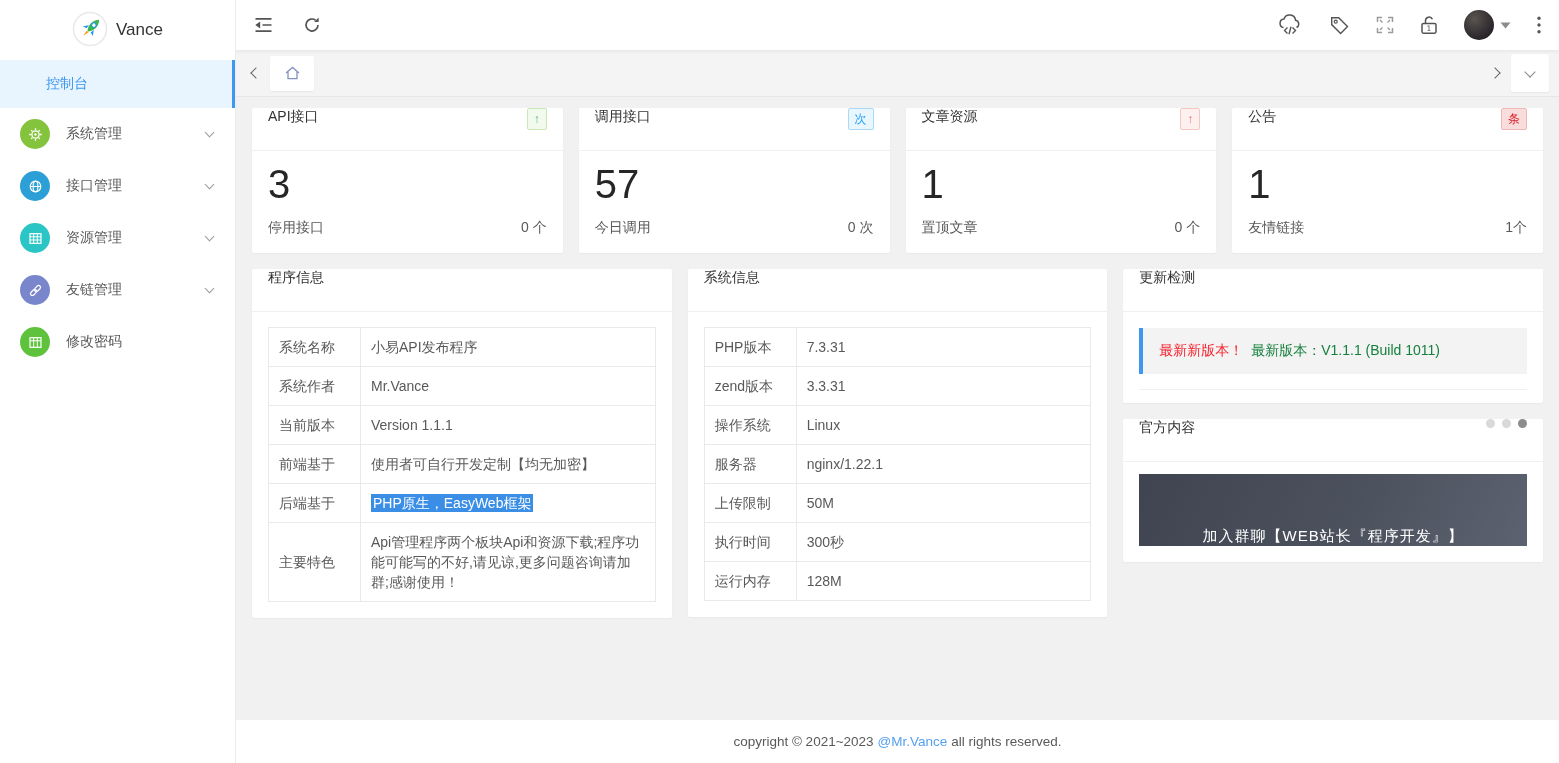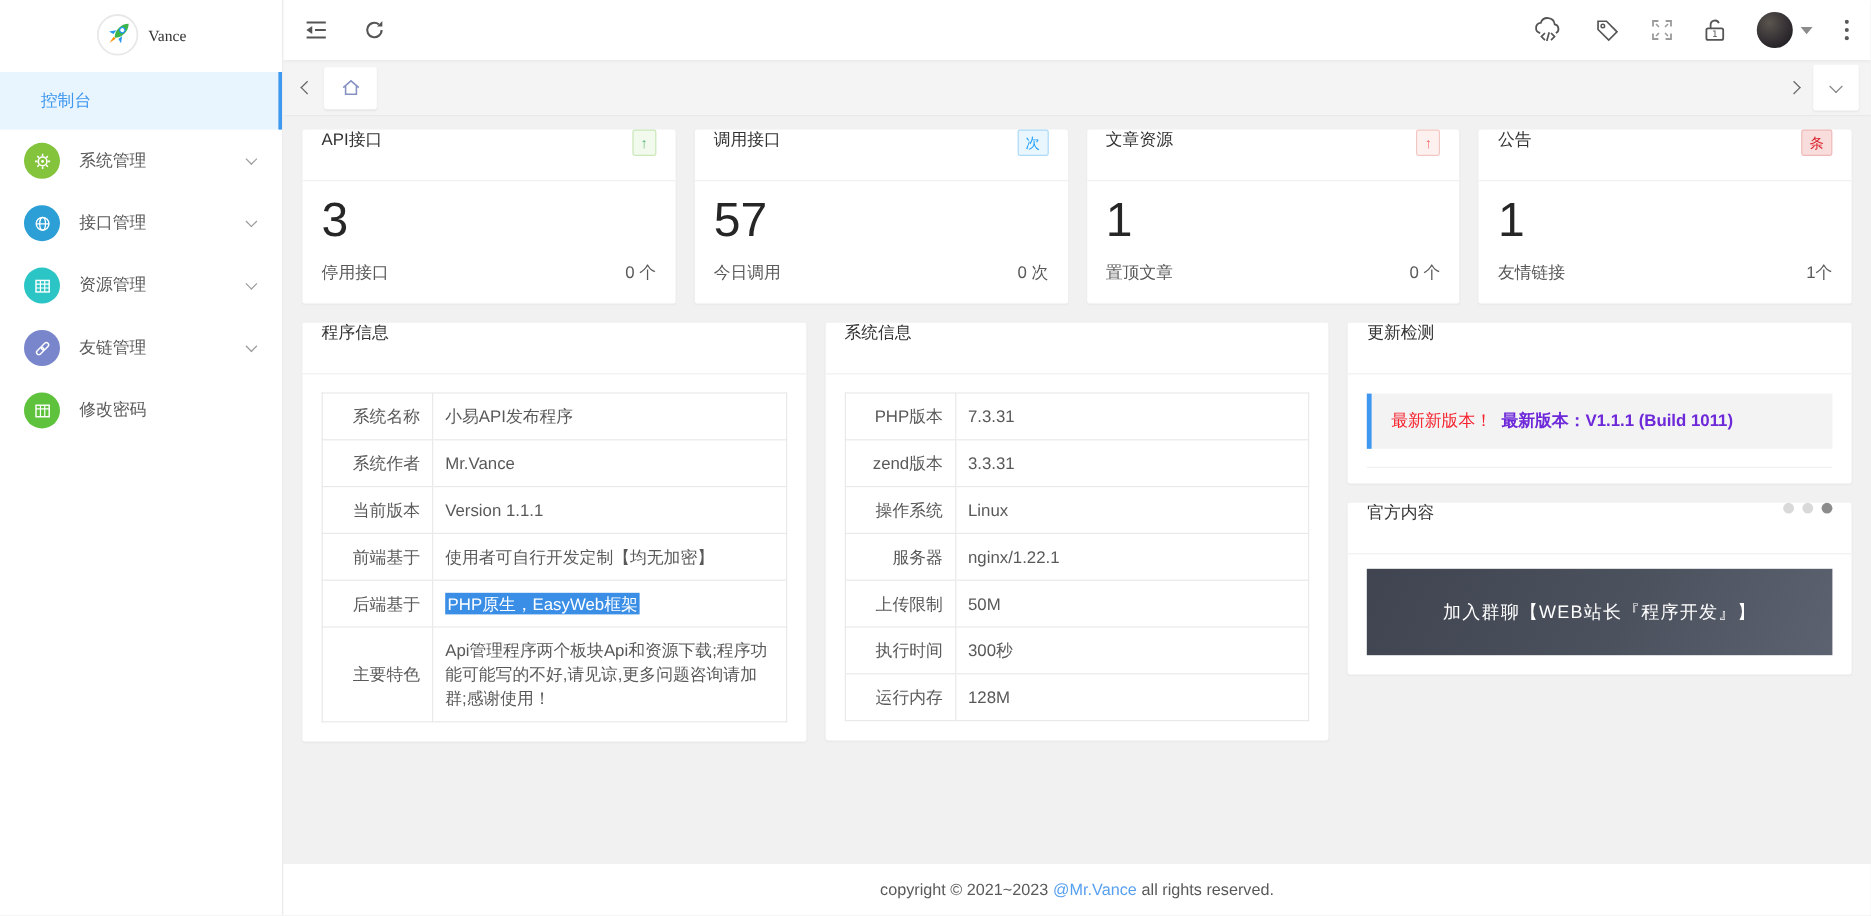--- a/index.html
+++ b/index.html
@@ -3,28 +3,28 @@
 <meta charset="utf-8">
 <style>
   * { margin:0; padding:0; box-sizing:border-box; }
   html,body { width:1559px; height:763px; overflow:hidden; }
   body { font-family:"Liberation Sans","DejaVu Sans",sans-serif; font-size:14px; color:#595959; background:#f1f1f1; }
   .app { display:flex; height:100%; }
 
   
   .sidebar { width:236px; background:#fff; border-right:1px solid #ececec; flex:0 0 236px; z-index:5; }
   .logo { height:60px; display:flex; align-items:center; justify-content:center; gap:8px; }
-  .logo-text { font-size:13px; color:#333;font-family:Liberation Serif, serif; }
+  .logo-text { font-size:17px; color:#333; }
   .menu-item { height:52px; display:flex; align-items:center; cursor:pointer; position:relative; }
   .menu-icon { width:30px; height:30px; border-radius:50%; margin:0 16px 0 20px; display:flex; align-items:center; justify-content:center; flex:0 0 30px; }
   .menu-label { flex:1; font-size:14px; color:#595959; }
   .chev { width:7px; height:7px; border-right:1.5px solid #9b9b9b; border-bottom:1.5px solid #9b9b9b; margin-right:22px; }
   .chev-up { transform:rotate(-135deg); margin-top:4px; }
   .chev-down { transform:rotate(45deg); margin-top:-3px; }
-  .sub-item { height:48px; display:flex; align-items:center; padding-left:34px; cursor:pointer; }
+  .sub-item { height:48px; display:flex; align-items:center; padding-left:46px; cursor:pointer; }
   .sub-item.active { background:#e8f4fe; color:#3e97f0; border-right:3px solid #3e97f0; }
   .c-dash { background:#54a4f4; }
   .c-sys  { background:#84c33c; }
   .c-api  { background:#2b9fd6; }
   .c-res  { background:#2cc5c6; }
   .c-link { background:#7986cb; }
   .c-pwd  { background:#5fc23d; }
 
   
   .main { flex:1; display:flex; flex-direction:column; min-width:0; }
@@ -55,33 +55,33 @@
   .badge-red-o { color:#f56c6c; background:#fdf1f0; border-color:#f3c7c4; }
   .badge-red-f { color:#d9252f; background:#f9dcdc; border-color:#efb8b8; }
   .stat-body { padding:8px 16px 16px; }
   .stat-num { font-size:40px; color:#262626; line-height:1.25; font-weight:400; }
   .stat-foot { display:flex; justify-content:space-between; margin-top:10px; font-size:14px; color:#595959; }
 
   .panels-row { display:grid; grid-template-columns:1fr 1fr 1fr; gap:16px; margin-top:16px; align-items:start; }
   .info-body { padding:15px 16px 16px; }
   table.info { width:100%; border-collapse:collapse; }
   table.info td { border:1px solid #e9e9e9; padding:9px 10px; font-size:14px; color:#595959; line-height:20px; }
-  table.info td.lbl { width:92px; text-align:right; white-space:nowrap; }
+  table.info td.lbl { width:92px; text-align:left; white-space:nowrap; }
   .hl { background:#3a8ee6; color:#fff; padding:1px 2px; }
 
   .right-col { display:flex; flex-direction:column; gap:16px; }
   .alert-box { margin:16px 16px 0; background:#f3f3f4; border-left:4px solid #3e97f0; padding:14px 16px; font-size:14px; }
   .alert-red { color:#f5222d; margin-right:4px; }
-  .alert-txt { color:#6d28d9;font-weight:bold; }
+  .alert-txt { color:#15803d; }
   .update-split { border-top:1px solid #f0f0f0; margin:15px 16px 0; height:14px; }
 
   .dots { display:flex; gap:7px; align-items:center; }
   .dot { width:9px; height:9px; border-radius:50%; background:#d9d9d9; cursor:pointer; }
   .dot.active { background:#8c8c8c; }
-  .banner { margin:12px 16px 16px; height:72px; background:linear-gradient(115deg,#3f4450 0%,#4c515e 55%,#5d6270 100%); display:flex; align-items:center; justify-content:center; cursor:pointer; }
+  .banner { margin:12px 16px 16px; height:72px; background:linear-gradient(115deg,#3f4450 0%,#4c515e 55%,#5d6270 100%); display:flex; align-items:flex-end; justify-content:center; cursor:pointer; }
   .banner-text { color:#fff; font-size:15px; letter-spacing:1px; }
 
   .footer { height:43px; background:#fff; display:flex; align-items:center; justify-content:center; font-size:13.5px; color:#595959; }
   .footer a { color:#57a0f0; text-decoration:none; margin:0 4px; cursor:pointer; }
 </style>
 </head>
 <body>
 
 <div class="app">
 

